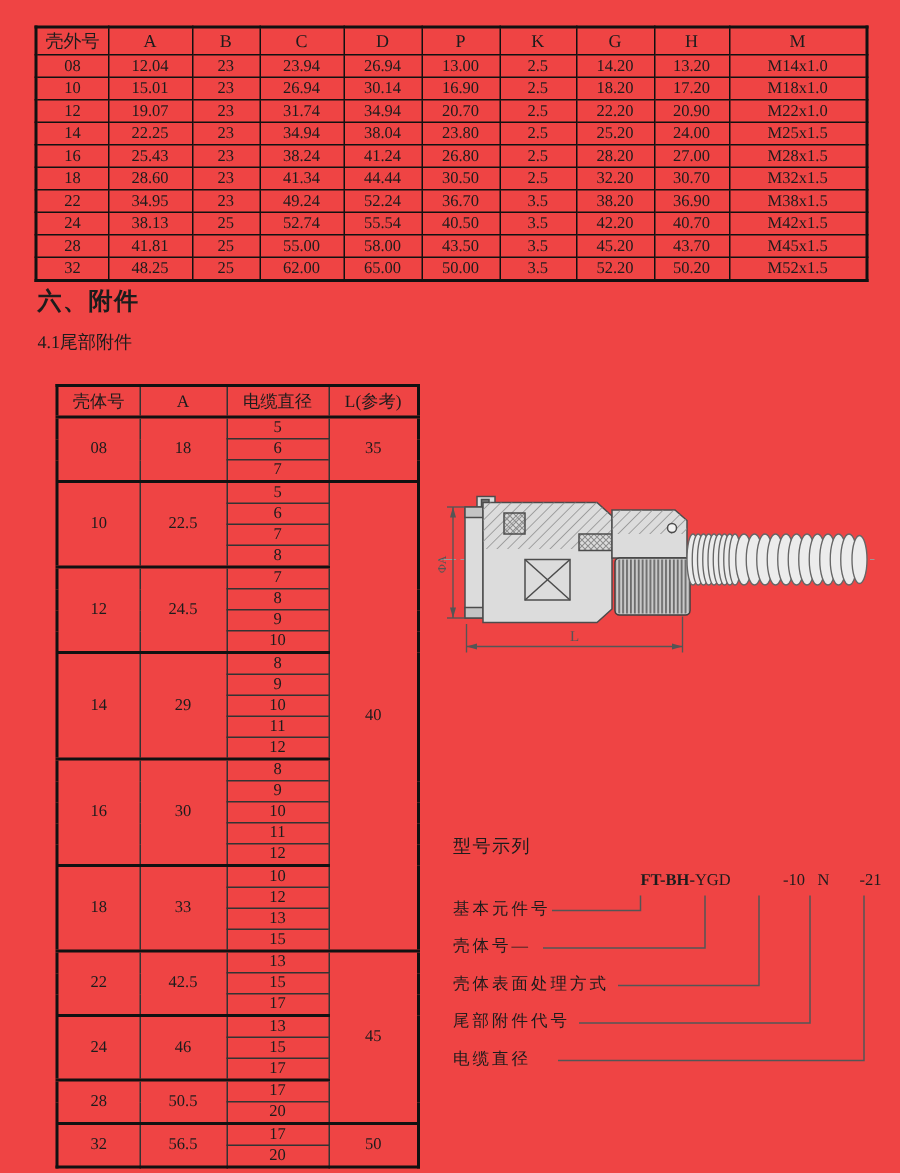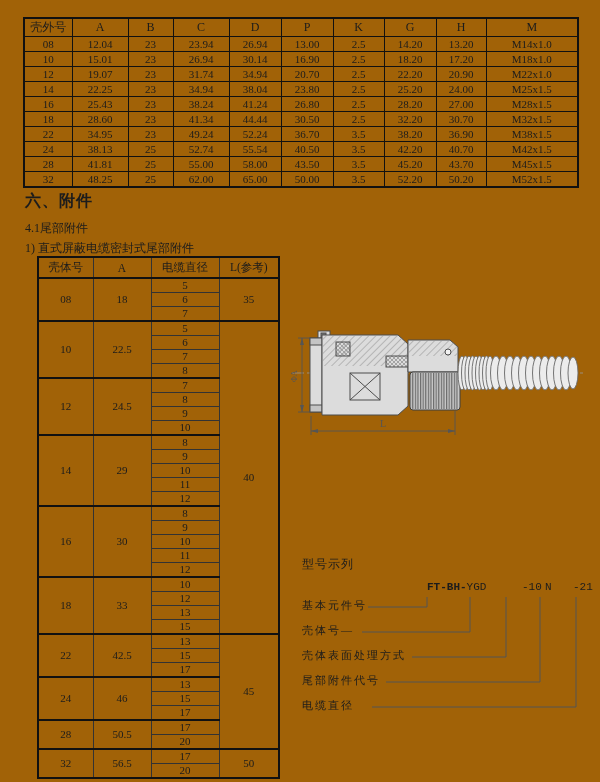--- a/index.html
+++ b/index.html
@@ -1,16 +1,16 @@
 <!DOCTYPE html>
 <html><head>
 <meta charset="utf-8">
 <style>
   html,body{margin:0;padding:0;background:#888;}
-  #page{position:relative;width:600px;height:782px;background:#a16207;overflow:hidden;
+  #page{position:relative;width:600px;height:782px;background:#ef4444;overflow:hidden;
         font-family:"Liberation Serif","DejaVu Serif",serif;color:#1c1c1c;}
   
   #t1{position:absolute;left:23px;top:17px;border-collapse:collapse;table-layout:fixed;
       width:554px;font-size:11px;}
   #t1 td,#t1 th{border:1px solid #111;text-align:center;padding:0;font-weight:normal;
       white-space:nowrap;overflow:hidden;}
   #t1 th{height:16px;font-size:12px;}
   #t1 td{height:14px;}
   #t1{border:2px solid #111;}
   
@@ -23,21 +23,21 @@
       width:241px;font-size:11px;border:2px solid #111;}
   #t2 td,#t2 th{border:1px solid #333;text-align:center;padding:0;font-weight:normal;
       vertical-align:middle;white-space:nowrap;}
   #t2 th{height:19px;font-size:11.5px;border-bottom:2px solid #111;}
   #t2 td{height:13px;line-height:13px;}
   #t2 tr.group-start td{border-top:2px solid #111;}
   
   #draw{position:absolute;left:290px;top:322px;}
   
   .desig-title{position:absolute;left:302px;top:556px;font-size:12px;letter-spacing:1px;}
-  .code{position:absolute;top:581px;font-family:Liberation Mono, monospace;
+  .code{position:absolute;top:581px;font-family:Liberation Serif, serif;
       font-size:11px;white-space:nowrap;padding-left:44px;}
   .code b{font-weight:bold;}
   #c1{left:383px;} #c2{left:478px;text-align:right;} #c3{left:501px;} #c4{left:529px;} #c5{left:556px;} #c6{left:570px;}
   .dlabel{position:absolute;left:302px;font-size:11px;letter-spacing:2px;white-space:nowrap;}
   #dl0{top:598px;text-align:center;} #dl1{top:623px;} #dl2{top:648px;} #dl3{top:673px;} #dl4{top:698px;}
   #leads{position:absolute;left:295px;top:552px;}
 </style>
 </head>
 <body>
 
@@ -189,21 +189,20 @@
           <td>3.5</td>
           <td>52.20</td>
           <td>50.20</td>
           <td>M52x1.5</td>
         </tr>
       </tbody>
   </table>
 
   <div class="h-main">六、附件</div>
   <div class="h-sub1">4.1尾部附件</div>
-  <div class="h-sub2">1) 直式屏蔽电缆密封式尾部附件</div>
 
   <table id="t2">
     <colgroup>
       <col style="width:55px">
         <col style="width:58px">
         <col style="width:68px">
         <col style="width:60px">
     </colgroup>
     <thead>
         <tr id="t2head">

